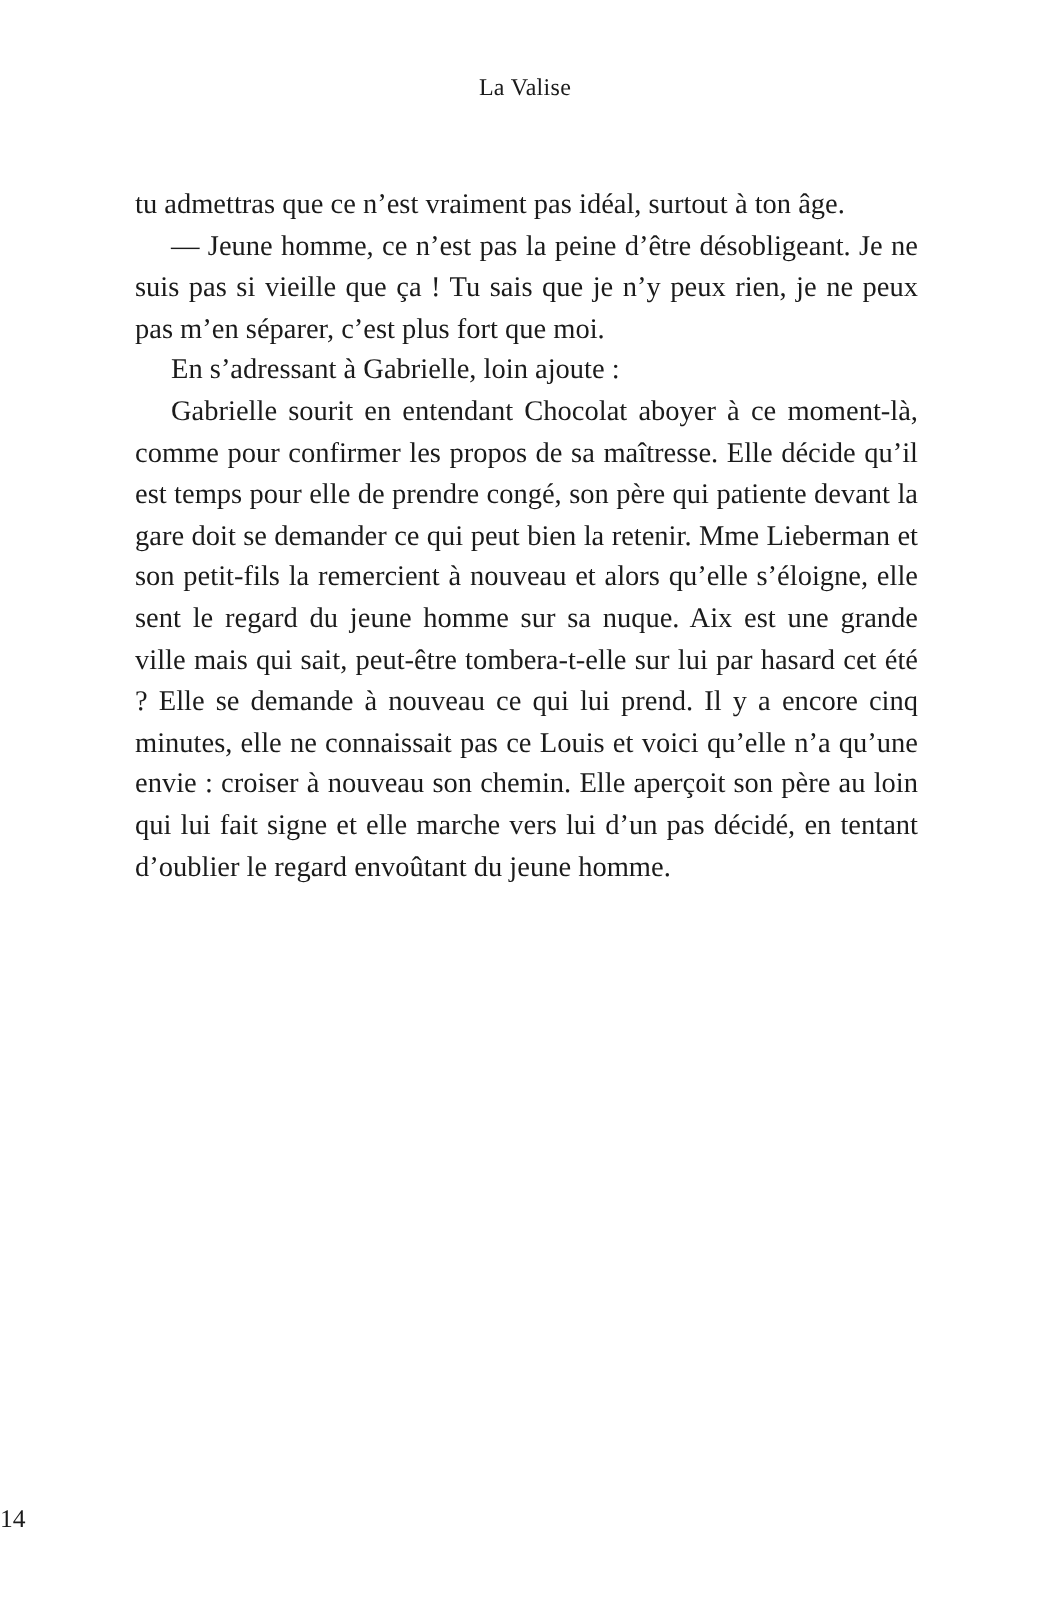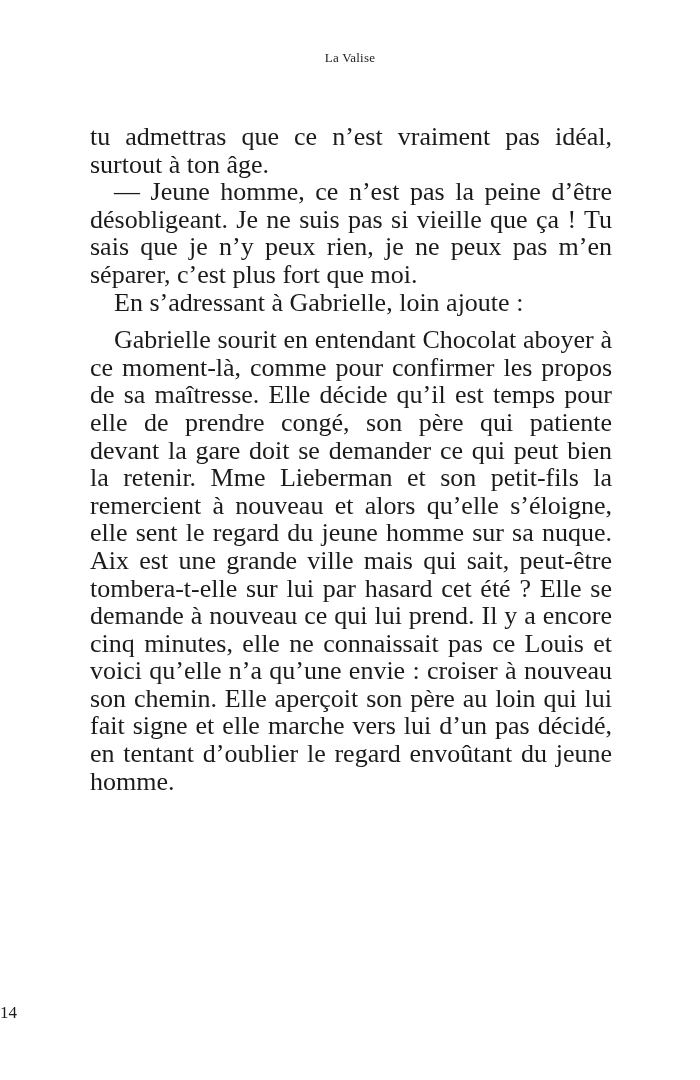--- a/index.html
+++ b/index.html
@@ -20,42 +20,41 @@
       height: 1080px;
       background: #ffffff;
       overflow: hidden;
     }
     .running-head {
       position: absolute;
       top: 50px;
       left: 0;
       width: 100%;
       text-align: center;
-      font-size: 13px;
+      font-size: 16px;
       letter-spacing: 0.2px;
     }
     .text-block {
       position: absolute;
       top: 123px;
       left: 90px;
       width: 522px;
-      font-size: 26px;
+      font-size: 19px;
       line-height: 27.6px;
       text-align: justify;
       text-justify: inter-word;
     }
     .text-block p {
       margin: 0;
       padding: 0;
     }
     .text-block p.indent {
       text-indent: 24px;
     }
     .text-block p.spaced {
-      margin-top: 10px;
     }
     .page-number {
       position: absolute;
       top: 1003px;
       left: 0;
       width: 100%;
       text-align: left;
       font-size: 17px;
     }
   </style>

